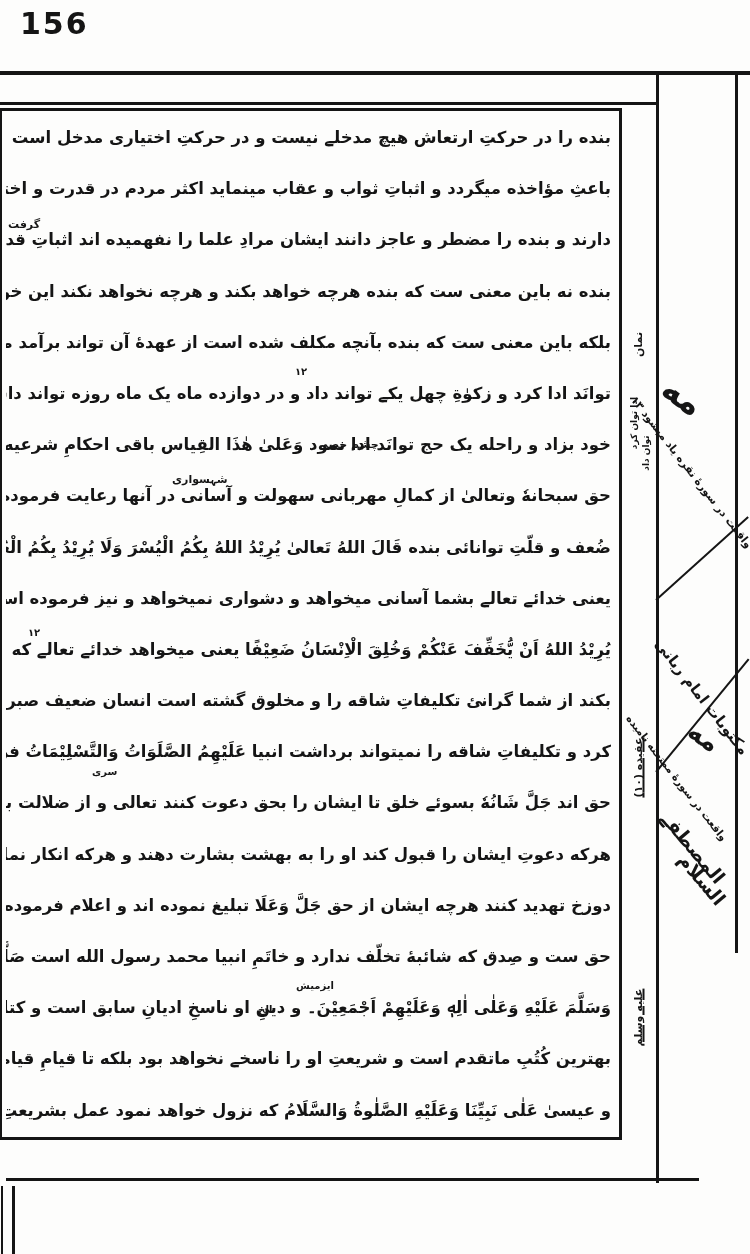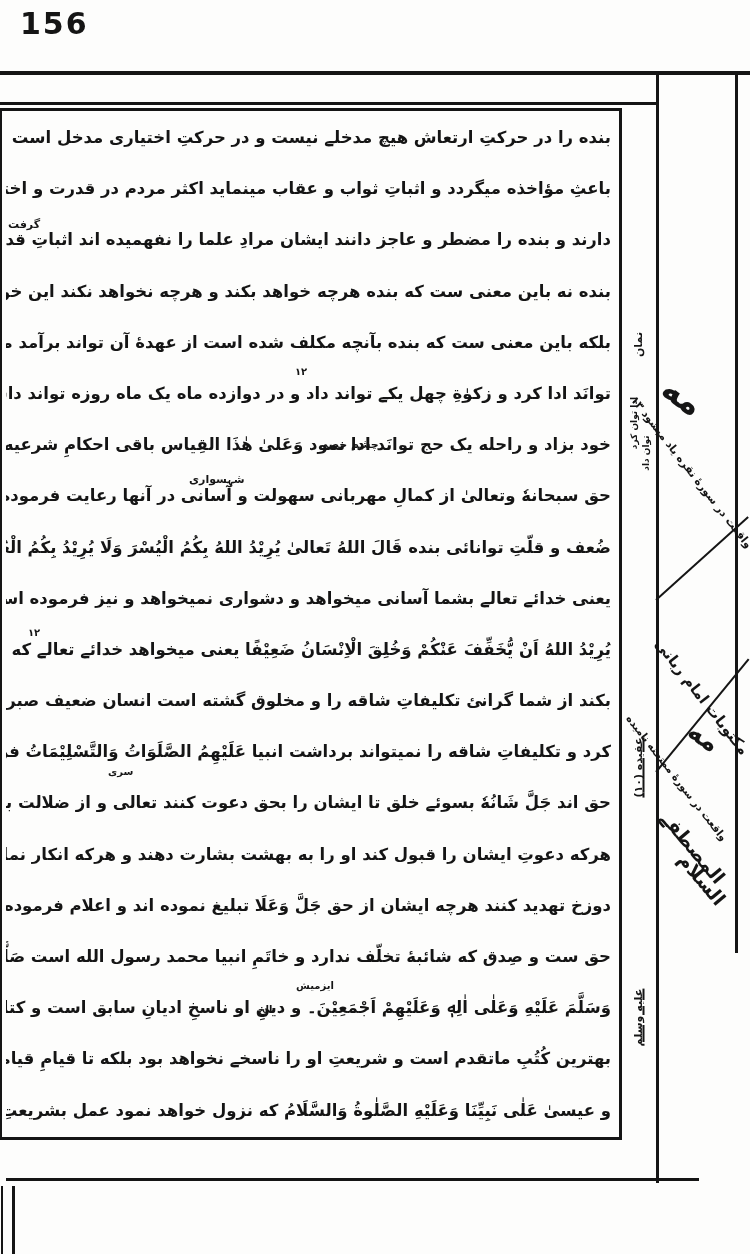--- a/index.html
+++ b/index.html
@@ -93,23 +93,23 @@
     <div class="line">دوزخ تهدید کنند هرچه ایشان از حق جَلَّ وَعَلَا تبلیغ نموده اند و اعلام فرموده اند همه</div>
     <div class="line">حق ست و صِدق که شائبهٔ تخلّف ندارد و خاتَمِ انبیا محمد رسول الله است صَلَّی اللهُ تَعَالٰی</div>
     <div class="line">وَسَلَّمَ عَلَیْهِ وَعَلٰی اٰلِهٖ وَعَلَیْهِمْ اَجْمَعِیْنَ۔ و دینِ او ناسخِ ادیانِ سابق است و کتابِ او</div>
     <div class="line">بهترین کُتُبِ ماتقدم است و شریعتِ او را ناسخے نخواهد بود بلکه تا قیامِ قیامت خواهد ماند</div>
     <div class="line">و عیسیٰ عَلٰی نَبِیِّنَا وَعَلَیْهِ الصَّلٰوةُ وَالسَّلَامُ که نزول خواهد نمود عمل بشریعتِ او خواهد کرد و بجولان</div>
   </div>
 
   <div class="gloss" style="left:8px;top:218px;">گرفت</div>
   <div class="gloss num" style="left:295px;top:366px;">۱۲</div>
   <div class="gloss" style="left:322px;top:438px;">چشم حصہ</div>
-  <div class="gloss" style="left:172px;top:473px;margin-left:17px;">شہسواری</div>
+  <div class="gloss" style="left:172px;top:473px;">شہسواری</div>
   <div class="gloss num" style="left:28px;top:627px;">۱۲</div>
-  <div class="gloss num" style="left:108px;top:766px;">سری</div>
+  <div class="gloss num" style="left:92px;top:766px;">سری</div>
   <div class="gloss num" style="left:296px;top:980px;">ایزمیش</div>
   <div class="gloss num" style="left:258px;top:1004px;">الخ</div>
 
   <div class="gutter-note rot90" style="left:616px;top:338px;width:44px;font-size:11px;">نمان</div>
   <div class="gutter-note rot90" style="left:594px;top:418px;width:80px;font-size:9px;">ادا توان کرد</div>
   <div class="gutter-note rot90" style="left:616px;top:448px;width:60px;font-size:9px;">توان داد</div>
   <div class="gutter-note rot90 underlined" style="left:598px;top:761px;width:80px;font-size:11px;">عقیده (۱۰)</div>
   <div class="gutter-note rot90 underlined" style="left:603px;top:1011px;width:70px;font-size:11px;">علیه وسلم</div>
 
   <div class="flourish" style="left:662px;top:376px;font-size:34px;transform:rotate(35deg);">مه</div>

